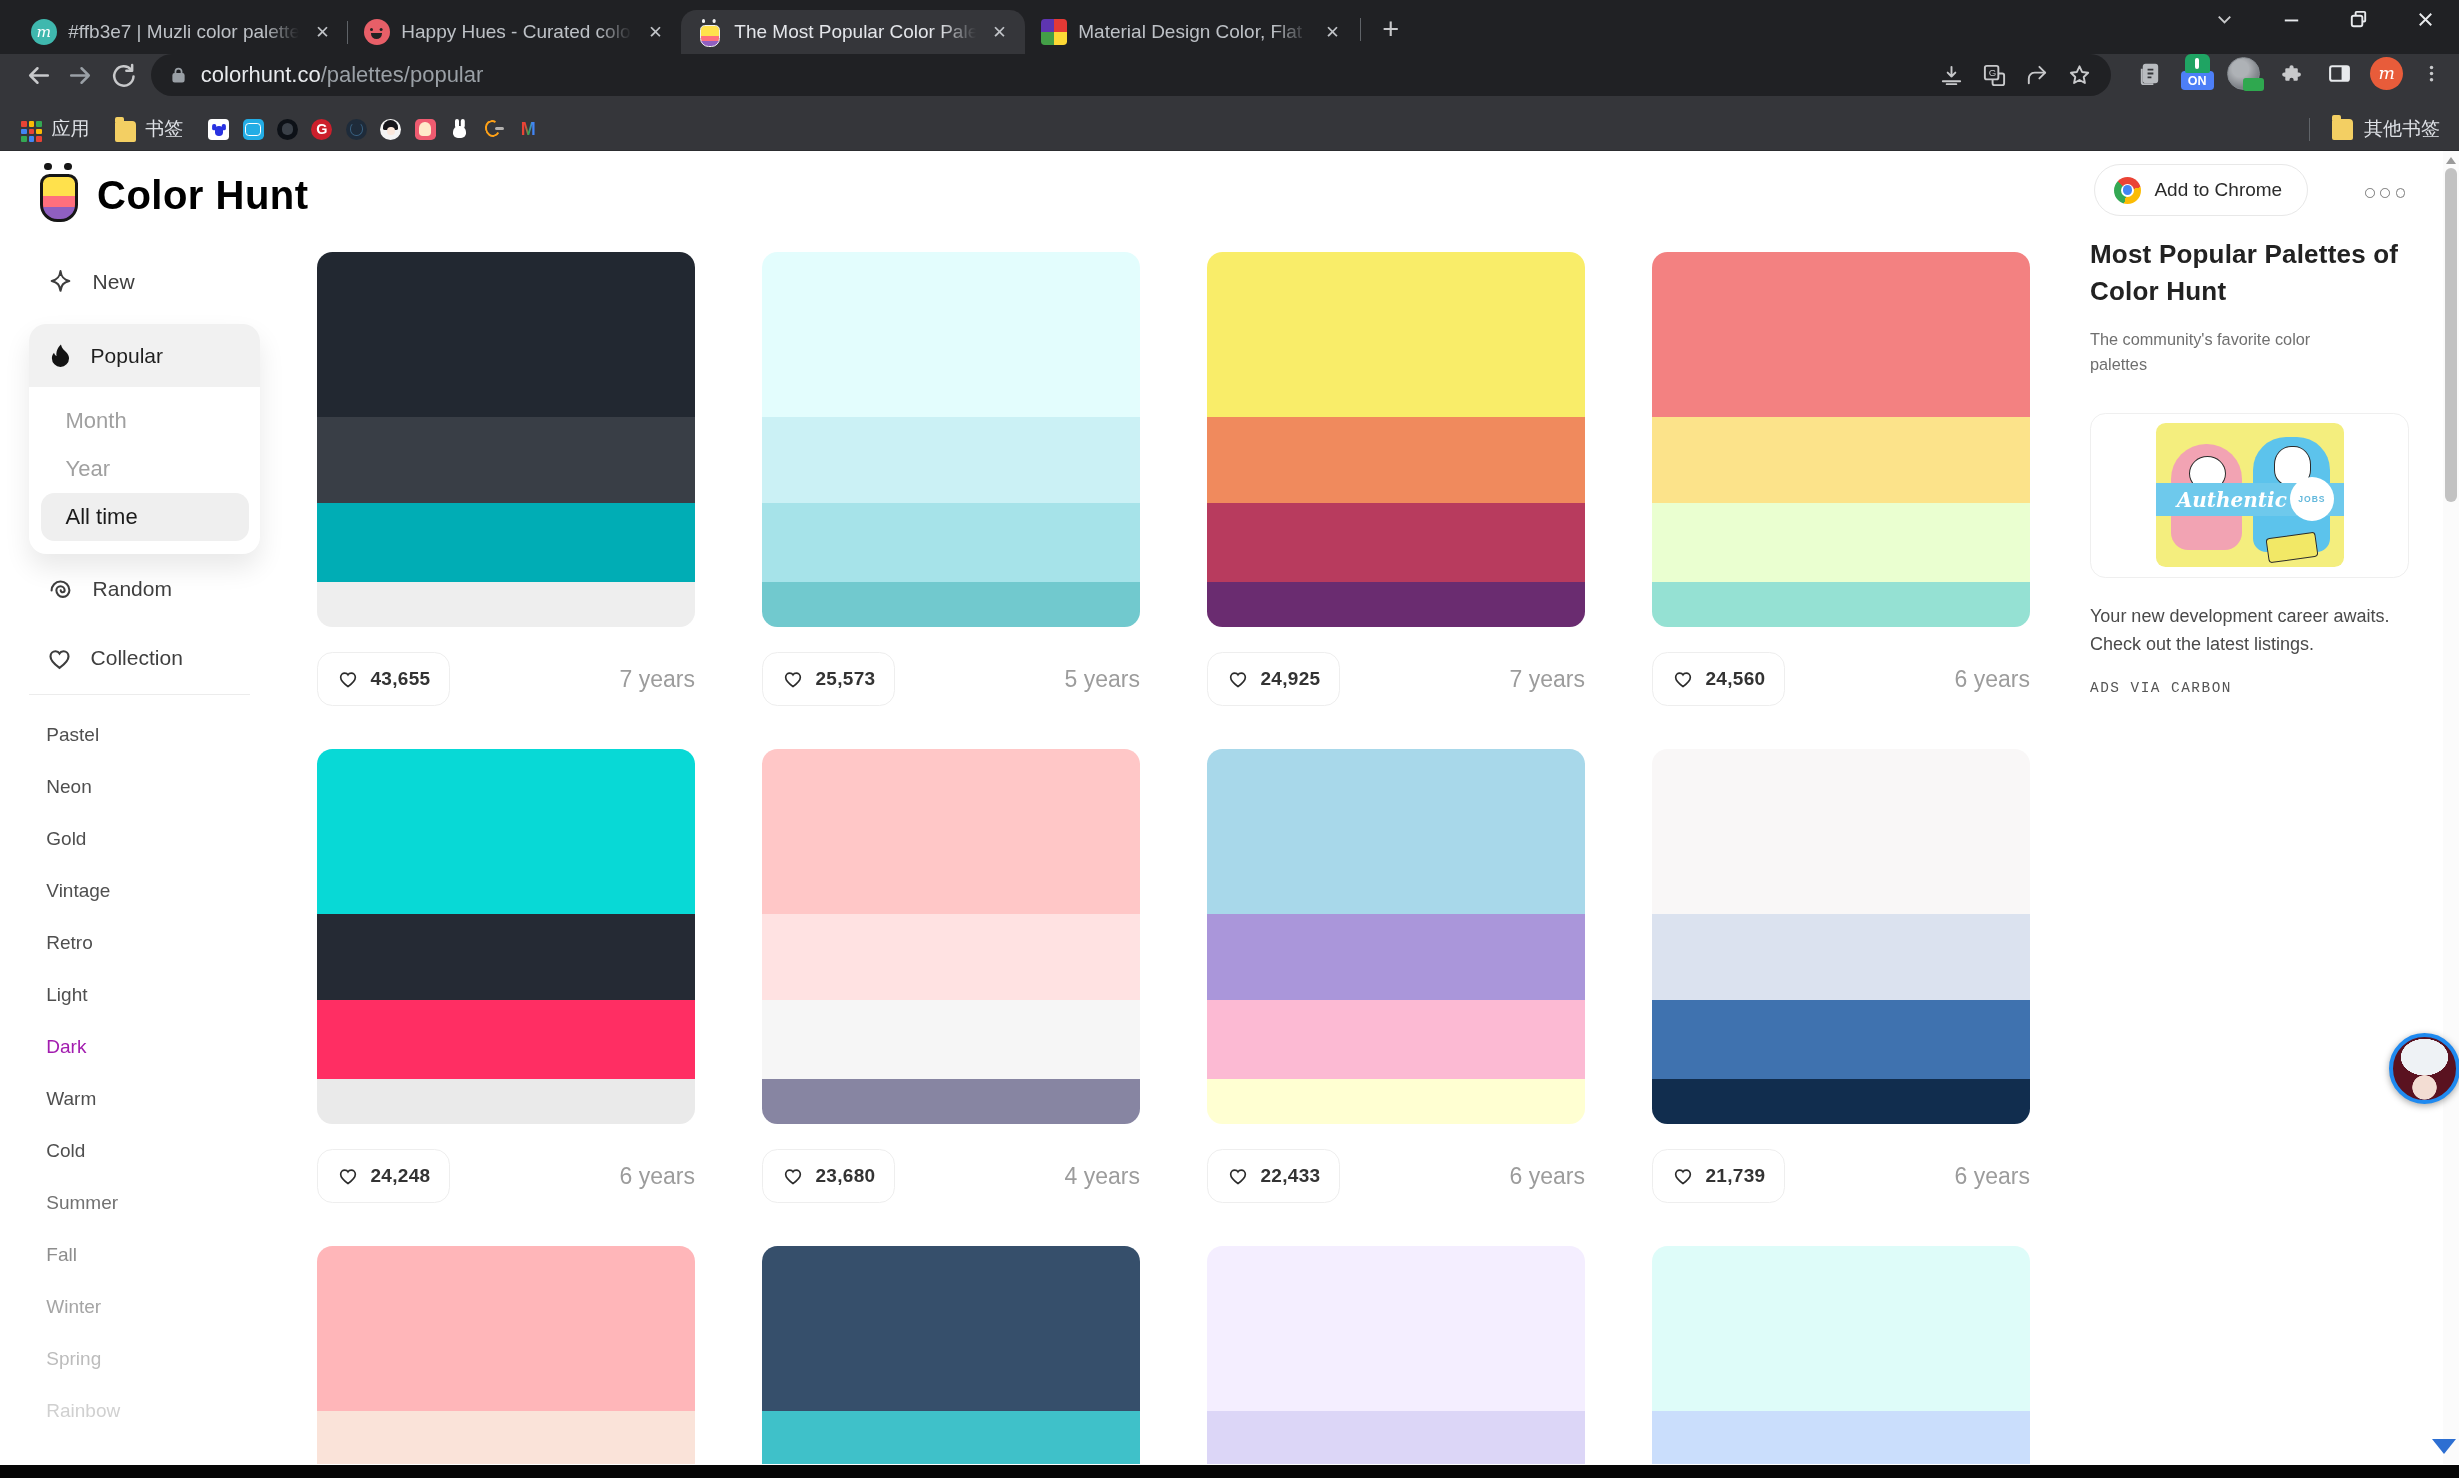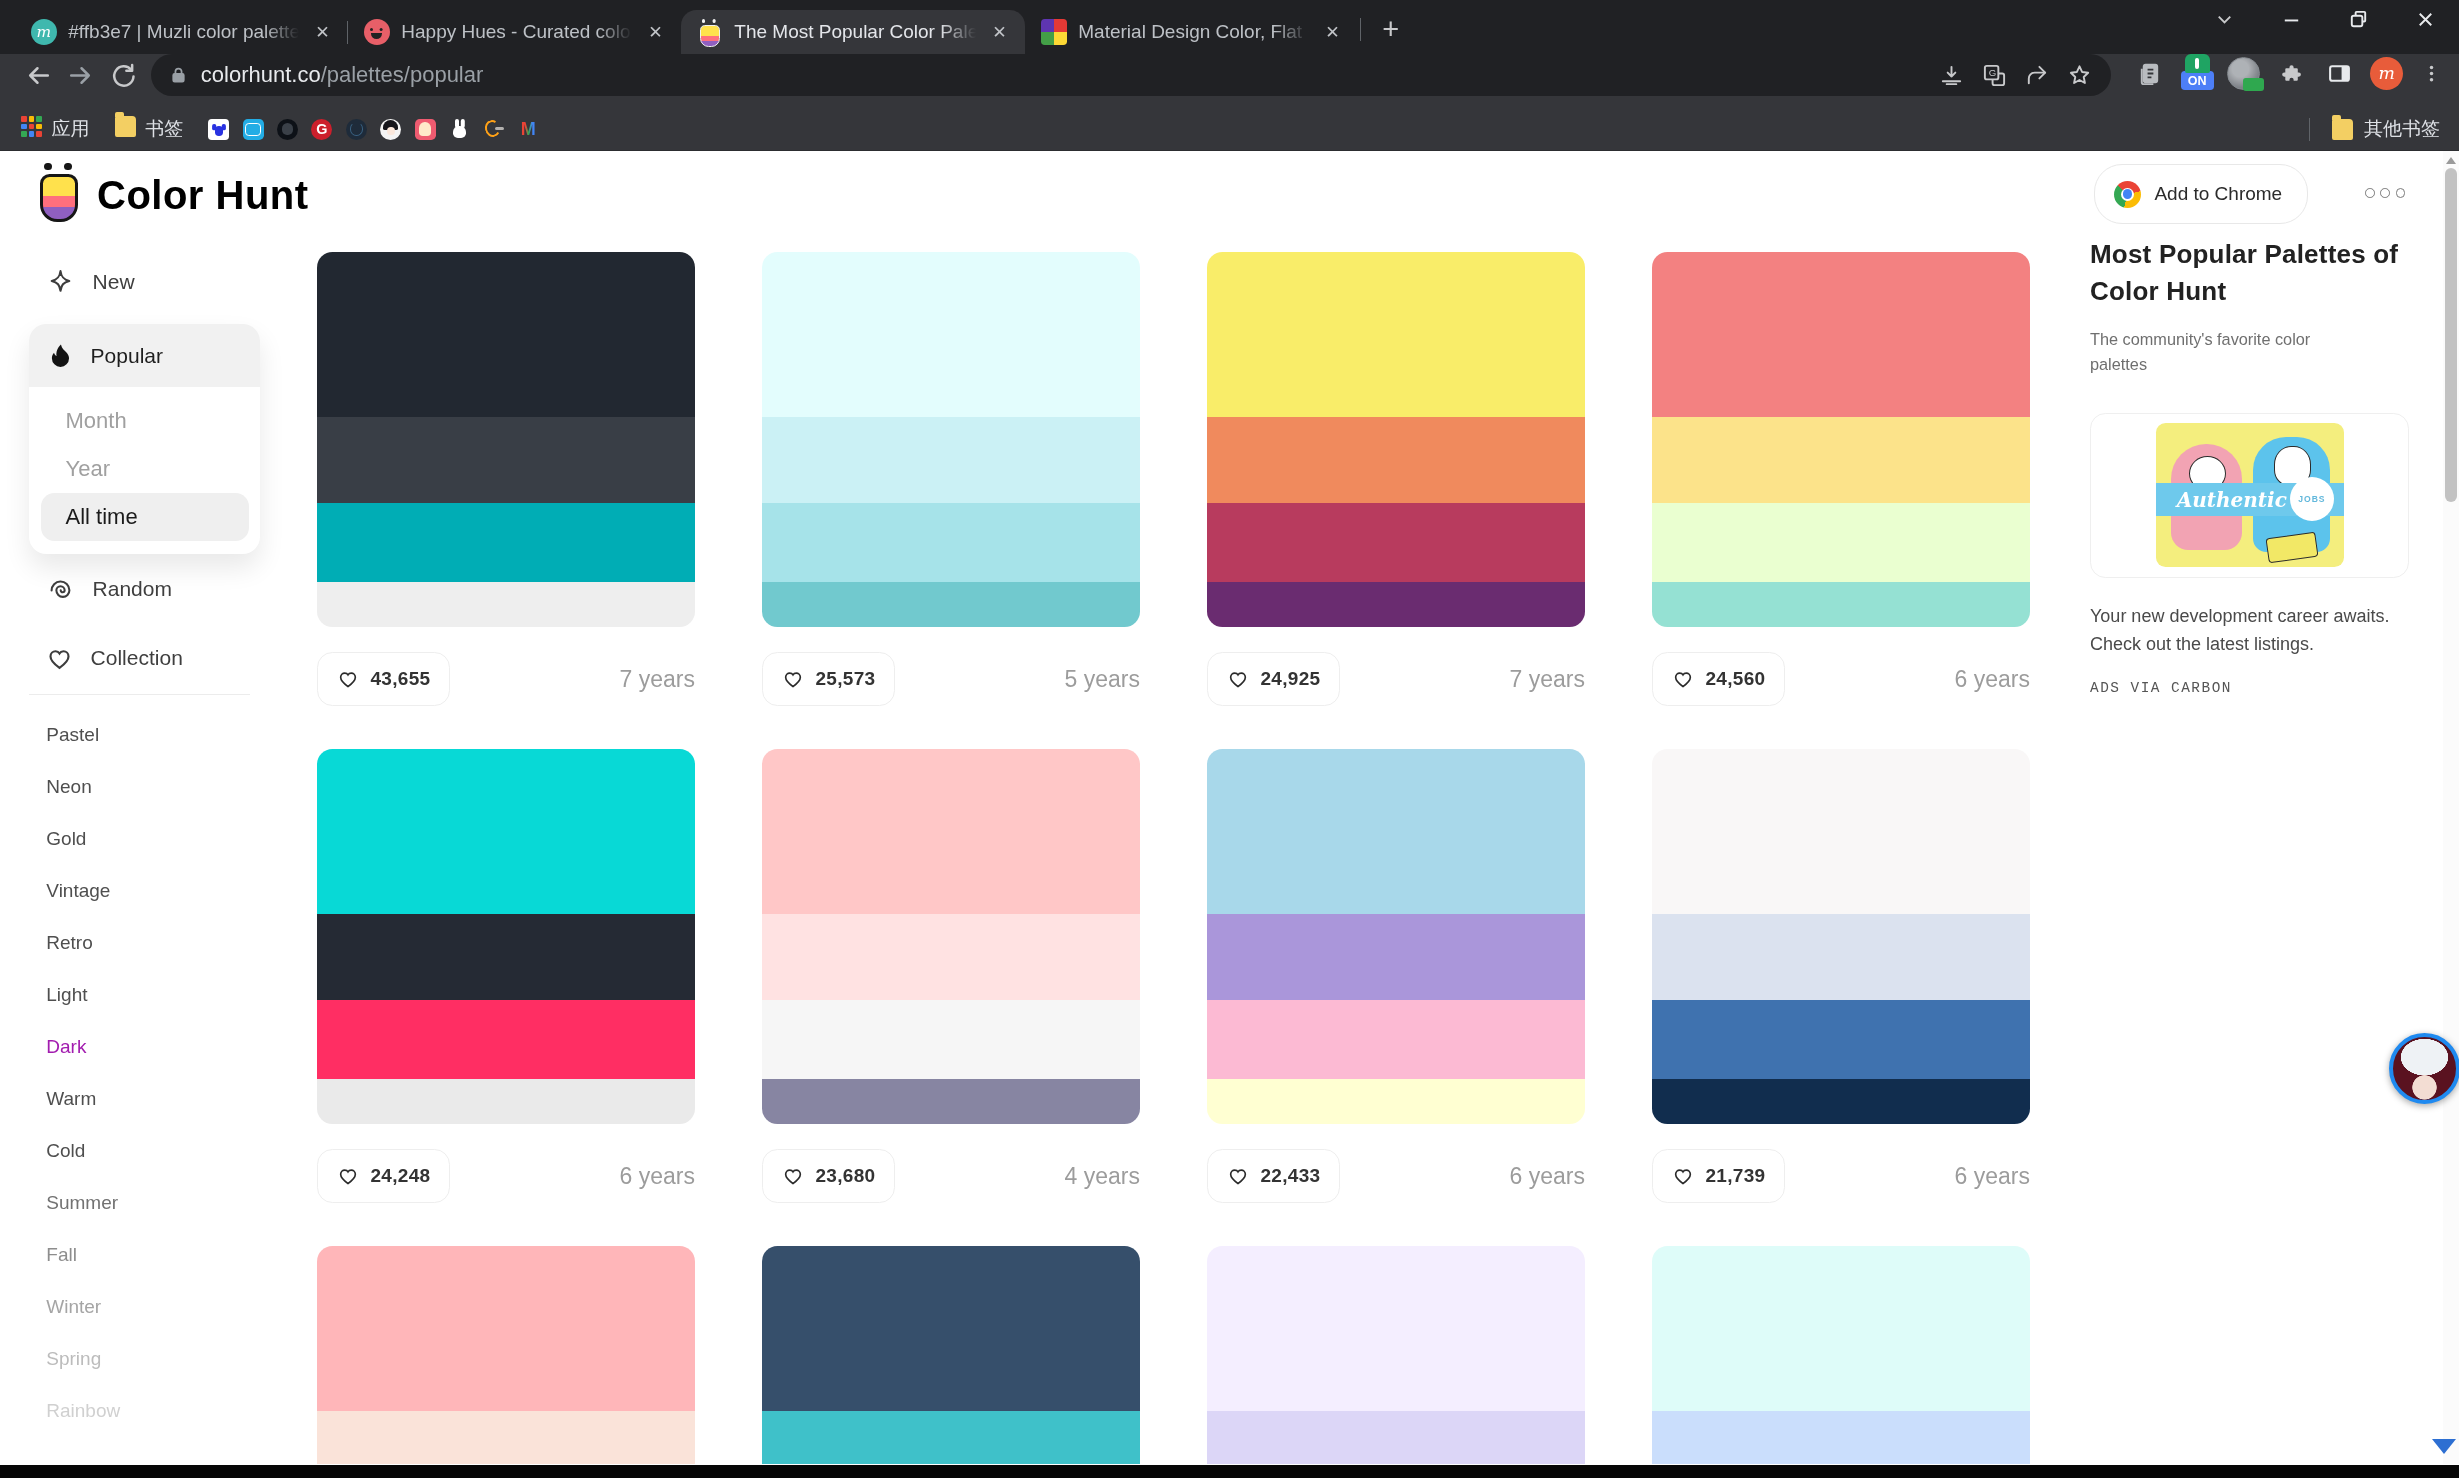--- a/index.html
+++ b/index.html
@@ -43,21 +43,21 @@
   .ext-on .cap { width:25px; height:19px; background:#1FA463; border-radius:5.8px 5.8px 1.9px 1.9px; position:relative; }
   .ext-on .cap::before { content:""; position:absolute; left:10.6px; top:3.8px; width:3.8px; height:11.5px; background:#fff; border-radius:1.9px; }
   .ext-on .lbl { margin-top:-1.9px; width:33px; height:19px; background:#4D7FF7; color:#fff; font-size:12.5px; font-weight:bold; border-radius:3.8px; display:flex; align-items:center; justify-content:center; }
   .ext-globe { width:33px; height:33px; position:relative; }
   .ext-globe::before { content:""; position:absolute; inset:0; border-radius:50%; border:1.9px solid #9AA0A6; background:radial-gradient(circle at 40% 35%, #CDD1D5 0 30%, #8E9399 70%); opacity:.8; }
   .ext-globe::after { content:""; position:absolute; right:-3.8px; bottom:-1.9px; width:21px; height:13.4px; background:#2FA84F; border-radius:2.9px; }
   .avatar-btn { width:33px; height:33px; border-radius:50%; background:#E85C3A; color:#fff; display:flex; align-items:center; justify-content:center; font-family:"DejaVu Serif",serif; font-style:italic; font-size:17.3px; }
 
   
   .bookmarks { position:absolute; top:108px; left:0; width:100%; height:43px; background:#35363A; display:flex; align-items:center; padding:0 19px 0 21px; color:#DEE1E6; font-size:19px; border-bottom:1px solid #2C2D30; }
-  .bm-item { display:flex; align-items:flex-start; gap:9.6px; margin-right:25px; flex:0 0 auto; }
+  .bm-item { display:flex; align-items:flex-end; gap:9.6px; margin-right:25px; flex:0 0 auto; }
   .bm-ico { width:21px; height:21px; position:relative; flex:0 0 auto; }
   .apps-grid { display:grid; grid-template-columns:repeat(3,5.8px); grid-gap:1.9px; }
   .apps-grid i { width:5.8px; height:5.8px; border-radius:1px; }
   .folder { background:#F3CF63; border-radius:1.9px 3.8px 1.9px 1.9px; }
   .folder::before { content:""; position:absolute; top:-3.8px; left:0; width:9.6px; height:4.8px; background:#F3CF63; border-radius:1.9px 1.9px 0 0; }
   .bm-favs { display:flex; align-items:center; gap:13.4px; }
   .bm-right { margin-left:auto; display:flex; align-items:center; gap:11.5px; }
   .bm-right::before { content:""; width:1px; height:23px; background:#5F6368; margin-right:9.6px; }
   .fv { width:21px; height:21px; border-radius:3.8px; position:relative; }
   .fv-baidu { background:#fff; }
@@ -87,21 +87,21 @@
   .page { position:absolute; top:151px; left:0; width:2459px; height:1313px; background:#fff; overflow:hidden; }
 
   .brand-wrap { position:absolute; left:40px; top:9.6px; display:flex; align-items:center; gap:19px; }
   .logo-cup { position:relative; width:38px; height:48px; margin-top:13.4px; border:3.8px solid #161616; border-radius:9.6px 9.6px 17.3px 17.3px; background:linear-gradient(#FFE14C 0 46%, #FF6F7D 46% 72%, #8F5FC0 72%); }
   .logo-cup::before { content:""; position:absolute; top:-14.4px; left:1px; width:7.7px; height:7.7px; border-radius:50%; background:#161616; box-shadow:20px 0 0 #161616; }
   .brand-name { font-size:40px; font-weight:bold; color:#000000; letter-spacing:0.5px; margin-top:7.7px; }
 
   .searchbar { position:absolute; left:323px; top:12.5px; width:1710px; height:56px; border:1.9px solid #ECECEC; border-radius:29px; display:flex; align-items:center; padding-left:21px; gap:13.4px; background:#fff; }
   .searchbar .ph { color:#9B9B9B; font-size:19px; }
 
-  .add-chrome { position:absolute; left:2094px; top:13.4px; height:60px; padding:0 25px 0 19px; border:1.9px solid #E8E8E8; border-radius:28px; display:flex; align-items:center; gap:13.4px; background:#fff; font-size:19px; color:#2B2B2B; }
+  .add-chrome { position:absolute; left:2094px; top:13.4px; height:52px; padding:0 25px 0 19px; border:1.9px solid #E8E8E8; border-radius:28px; display:flex; align-items:center; gap:13.4px; background:#fff; font-size:19px; color:#2B2B2B; }
   .chrome-logo { width:27px; height:27px; border-radius:50%; background:conic-gradient(from -45deg, #EA4335 0 120deg, #FBBC05 120deg 240deg, #34A853 240deg 360deg); position:relative; }
   .chrome-logo::before { content:""; position:absolute; inset:6.7px; background:#fff; border-radius:50%; }
   .chrome-logo::after { content:""; position:absolute; inset:8.6px; background:#4285F4; border-radius:50%; }
   .hdr-dots { position:absolute; left:2365px; top:37px; display:flex; gap:5.8px; }
   .hdr-dots i { width:9.6px; height:9.6px; border:1.9px solid #7A7A7A; border-radius:50%; }
 
   
   .side-item { position:absolute; left:29px; width:231px; height:46px; display:flex; align-items:center; gap:17.3px; padding-left:17.3px; font-size:21px; color:#3F3F3F; }
   .popular-block { position:absolute; left:29px; top:173px; width:231px; border-radius:17.3px; background:#fff; box-shadow:0 13.4px 27px rgba(0,0,0,.09); }
   .popular-head { height:63px; background:#F1F1F1; border-radius:17.3px 17.3px 0 0; display:flex; align-items:center; gap:17.3px; padding-left:17.3px; font-size:21px; color:#1F1F1F; }

